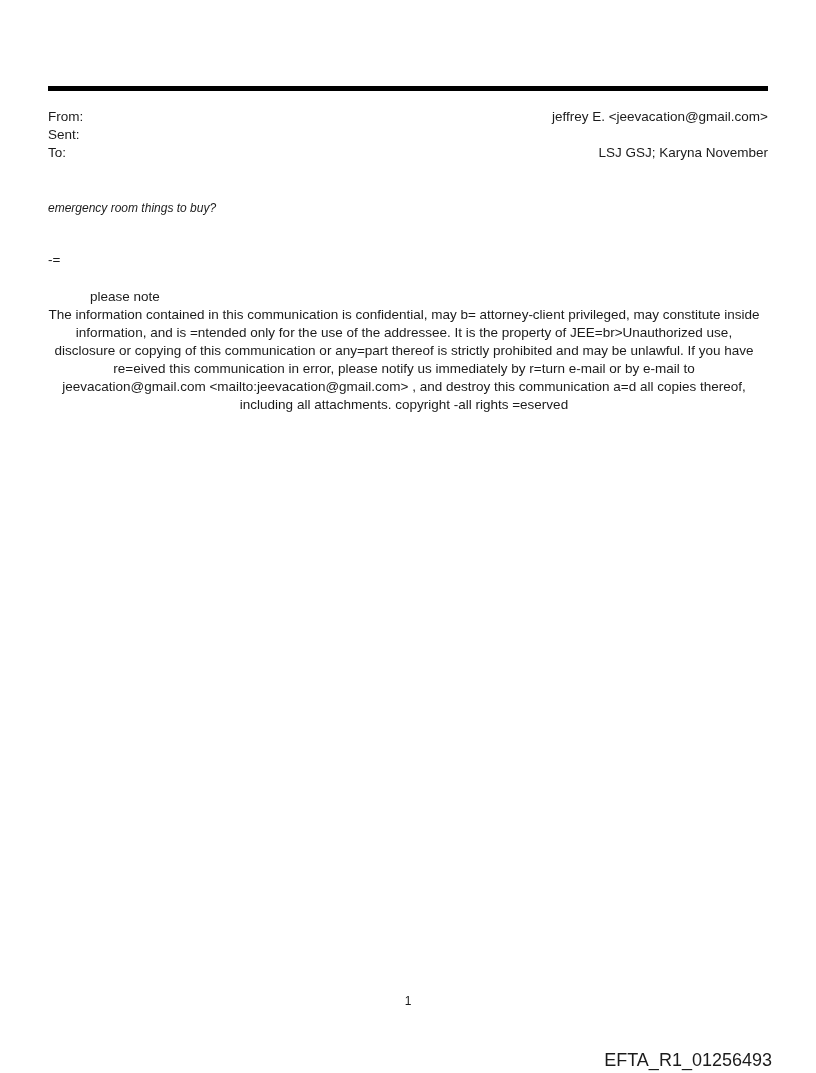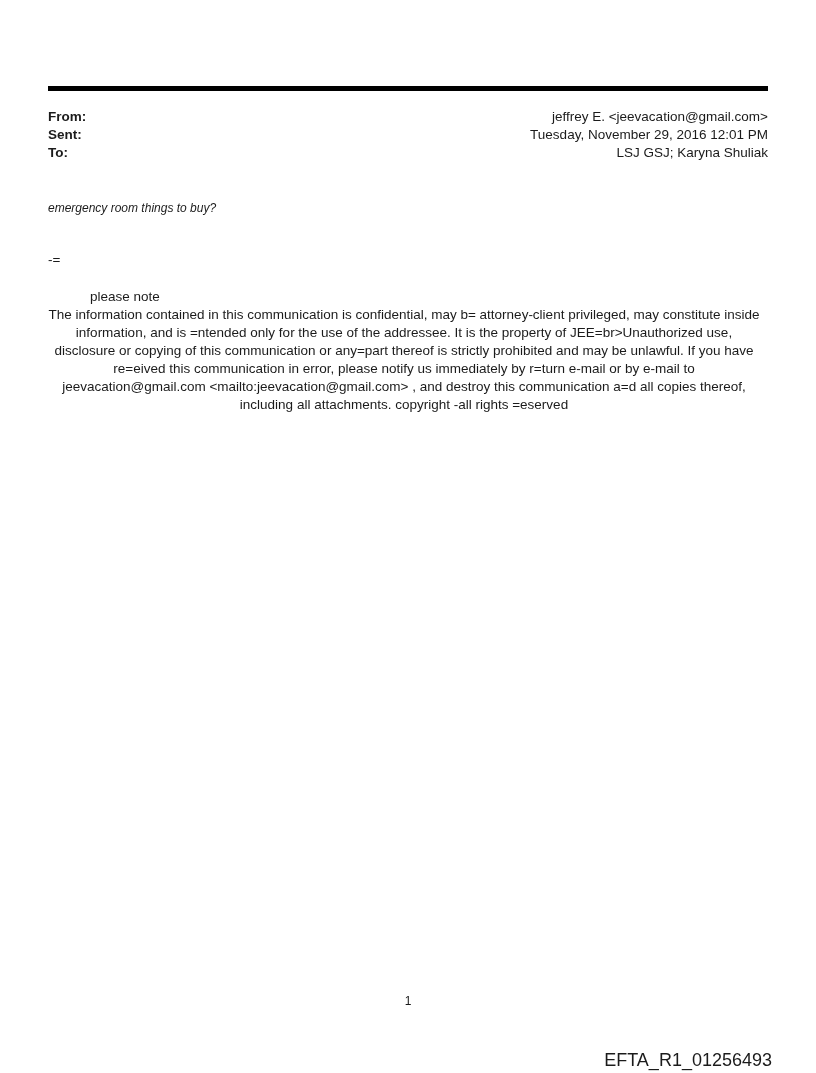--- a/index.html
+++ b/index.html
@@ -30,21 +30,21 @@
     left: 48px;
     width: 720px;
     font-size: 13.5px;
     line-height: 18px;
   }
   .header-row {
     display: flex;
   }
   .header-label {
     width: 208px;
-    font-weight: bold;
+    font-weight: normal;
     flex: 0 0 208px;
   }
   .header-value {
     flex: 1;
     text-align: right;
   }
   .message-line {
     position: absolute;
     top: 199px;
     left: 48px;
@@ -100,25 +100,24 @@
 
   <div class="top-rule"></div>
 
   <div class="email-header">
     <div class="header-row">
       <span class="header-label">From:</span>
       <span class="header-value">jeffrey E. &lt;jeevacation@gmail.com&gt;</span>
     </div>
     <div class="header-row">
       <span class="header-label">Sent:</span>
-      <span class="header-value">Tuesday, November 29, 2016 12:01 PM</span>
     </div>
     <div class="header-row">
       <span class="header-label">To:</span>
-      <span class="header-value">LSJ GSJ; Karyna Shuliak</span>
+      <span class="header-value">LSJ GSJ; Karyna November</span>
     </div>
   </div>
 
   <div class="message-line">emergency room things to buy?</div>
 
   <div class="signature-line">-=</div>
 
   <div class="note-heading">please note</div>
 
   <div class="disclaimer">The information contained in this communication is confidential, may b= attorney-client privileged, may constitute inside information, and is =ntended only for the use of the addressee. It is the property of JEE=br&gt;Unauthorized use, disclosure or copying of this communication or any=part thereof is strictly prohibited and may be unlawful. If you have re=eived this communication in error, please notify us immediately by r=turn e-mail or by e-mail to jeevacation@gmail.com &lt;mailto:jeevacation@gmail.com&gt; , and destroy this communication a=d all copies thereof, including all attachments. copyright -all rights =eserved</div>

